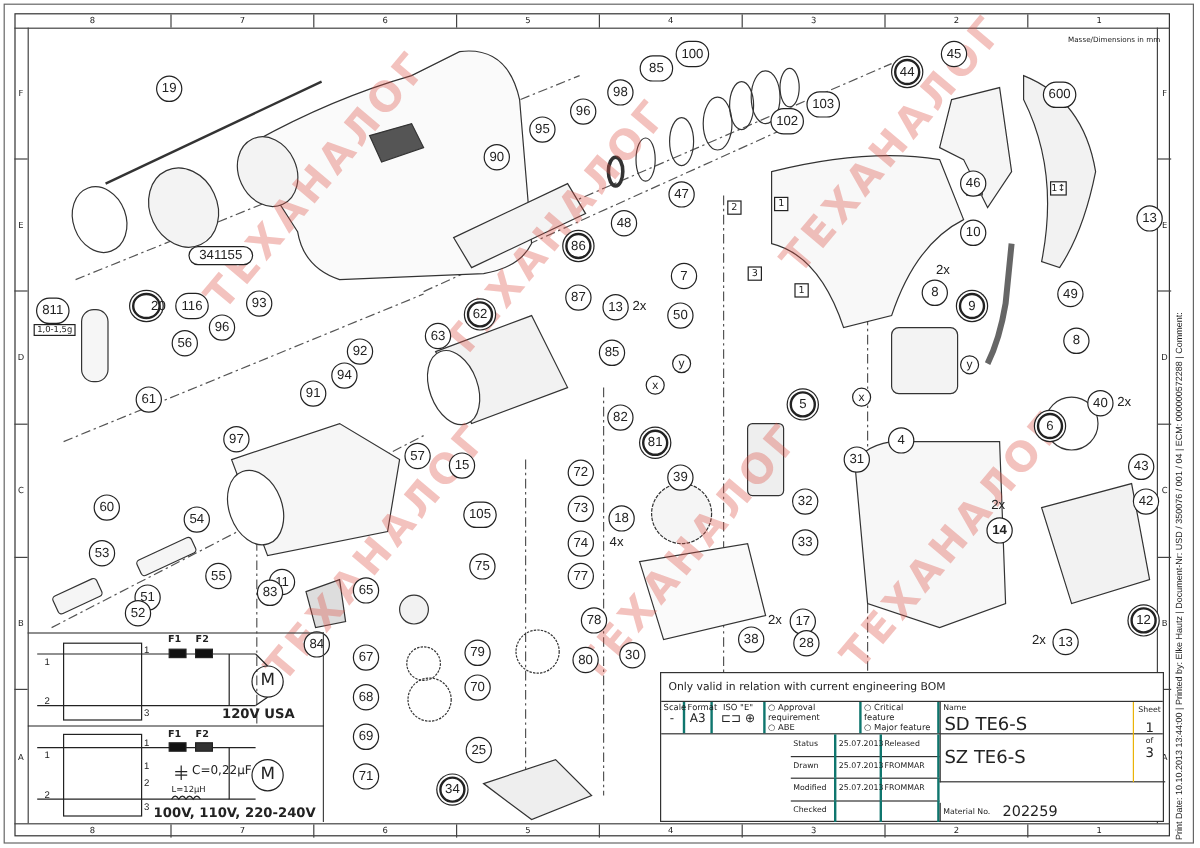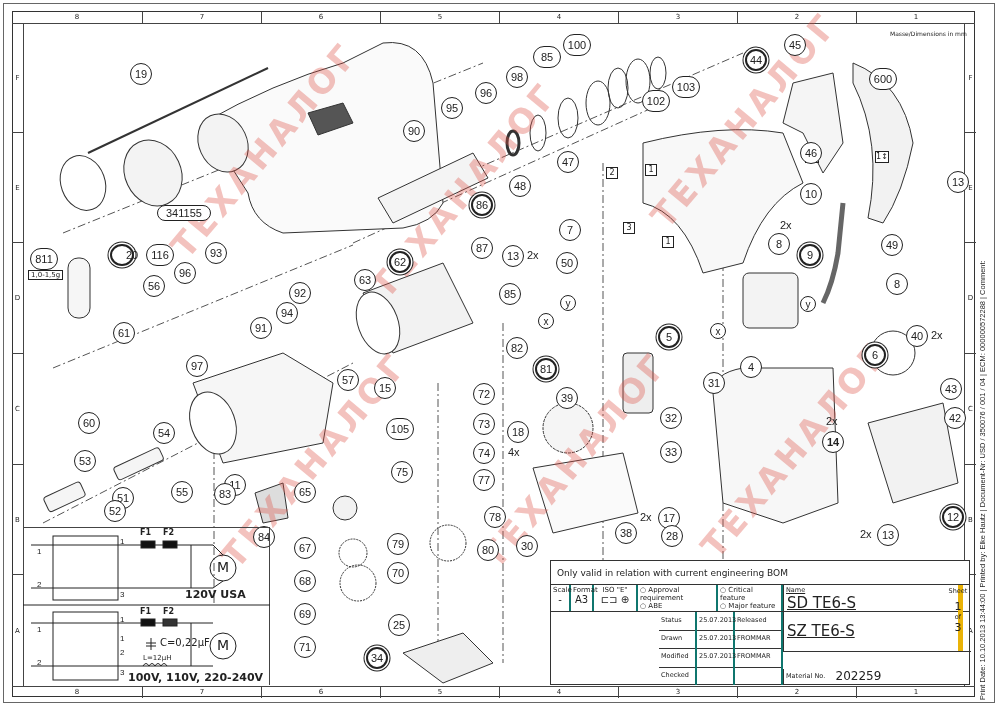--- a/index.html
+++ b/index.html
@@ -210,21 +210,21 @@
 <div class="callout" style="left:337px;top:369px;">57</div>
 <div class="callout wide" style="left:386px;top:418px;">105</div>
 <div class="callout" style="left:473px;top:383px;">72</div>
 <div class="callout" style="left:473px;top:413px;">73</div>
 <div class="callout" style="left:473px;top:442px;">74</div>
 <div class="callout" style="left:473px;top:469px;">77</div>
 <div class="callout" style="left:391px;top:461px;">75</div>
 <div class="callout" style="left:484px;top:506px;">78</div>
 <div class="callout" style="left:153px;top:422px;">54</div>
 <div class="callout" style="left:74px;top:450px;">53</div>
-<div class="callout" style="left:171px;top:469px;margin-top:12px;">55</div>
+<div class="callout" style="left:171px;top:469px;">55</div>
 <div class="callout" style="left:224px;top:474px;">11</div>
 <div class="callout" style="left:112px;top:487px;">51</div>
 <div class="callout" style="left:104px;top:500px;">52</div>
 <div class="callout" style="left:214px;top:483px;">83</div>
 <div class="callout" style="left:253px;top:526px;">84</div>
 <div class="callout" style="left:294px;top:481px;">65</div>
 <div class="callout" style="left:294px;top:537px;">67</div>
 <div class="callout" style="left:294px;top:570px;">68</div>
 <div class="callout" style="left:294px;top:603px;">69</div>
 <div class="callout" style="left:294px;top:636px;">71</div>
@@ -364,21 +364,21 @@
       <div class="cell" style="left:38px;top:0;width:38px;height:19px;line-height:15px;">25.07.2013</div>
       <div class="cell" style="left:76px;top:0;width:48px;height:19px;line-height:15px;">FROMMAR</div>
     </div>
     <div class="abs" style="left:0;top:55px;width:124px;height:18px;">
       <div class="cell" style="left:0;top:0;width:38px;height:18px;line-height:14px;">Checked</div>
       <div class="cell" style="left:38px;top:0;width:38px;height:18px;"></div>
       <div class="cell" style="left:76px;top:0;width:48px;height:18px;"></div>
     </div>
   </div>
 
-  <div class="abs" style="left:232px;top:24px;width:180px;height:67px;border-left:1px solid #333;border-right:5px solid #eab308;border-bottom:1px solid #333;box-sizing:border-box;text-decoration:underline;">
+  <div class="abs" style="left:232px;top:24px;width:162px;height:67px;border-left:1px solid #333;border-right:1px solid #eab308;border-bottom:1px solid #333;box-sizing:border-box;">
     <div style="font-size:6.5px;padding:1px 2px;">Name</div>
     <div style="font-size:15px;padding-left:3px;line-height:16px;">SD TE6-S</div>
     <div style="font-size:15px;padding-left:3px;margin-top:12px;line-height:16px;">SZ TE6-S</div>
   </div>
   <div class="abs" style="left:394px;top:24px;width:26px;height:67px;border-bottom:1px solid #333;box-sizing:border-box;text-align:center;">
     <div style="font-size:6.5px;margin-top:2px;">Sheet</div>
     <div style="font-size:11px;margin-top:5px;">1</div>
     <div style="font-size:6.5px;">of</div>
     <div style="font-size:11px;">3</div>
   </div>

